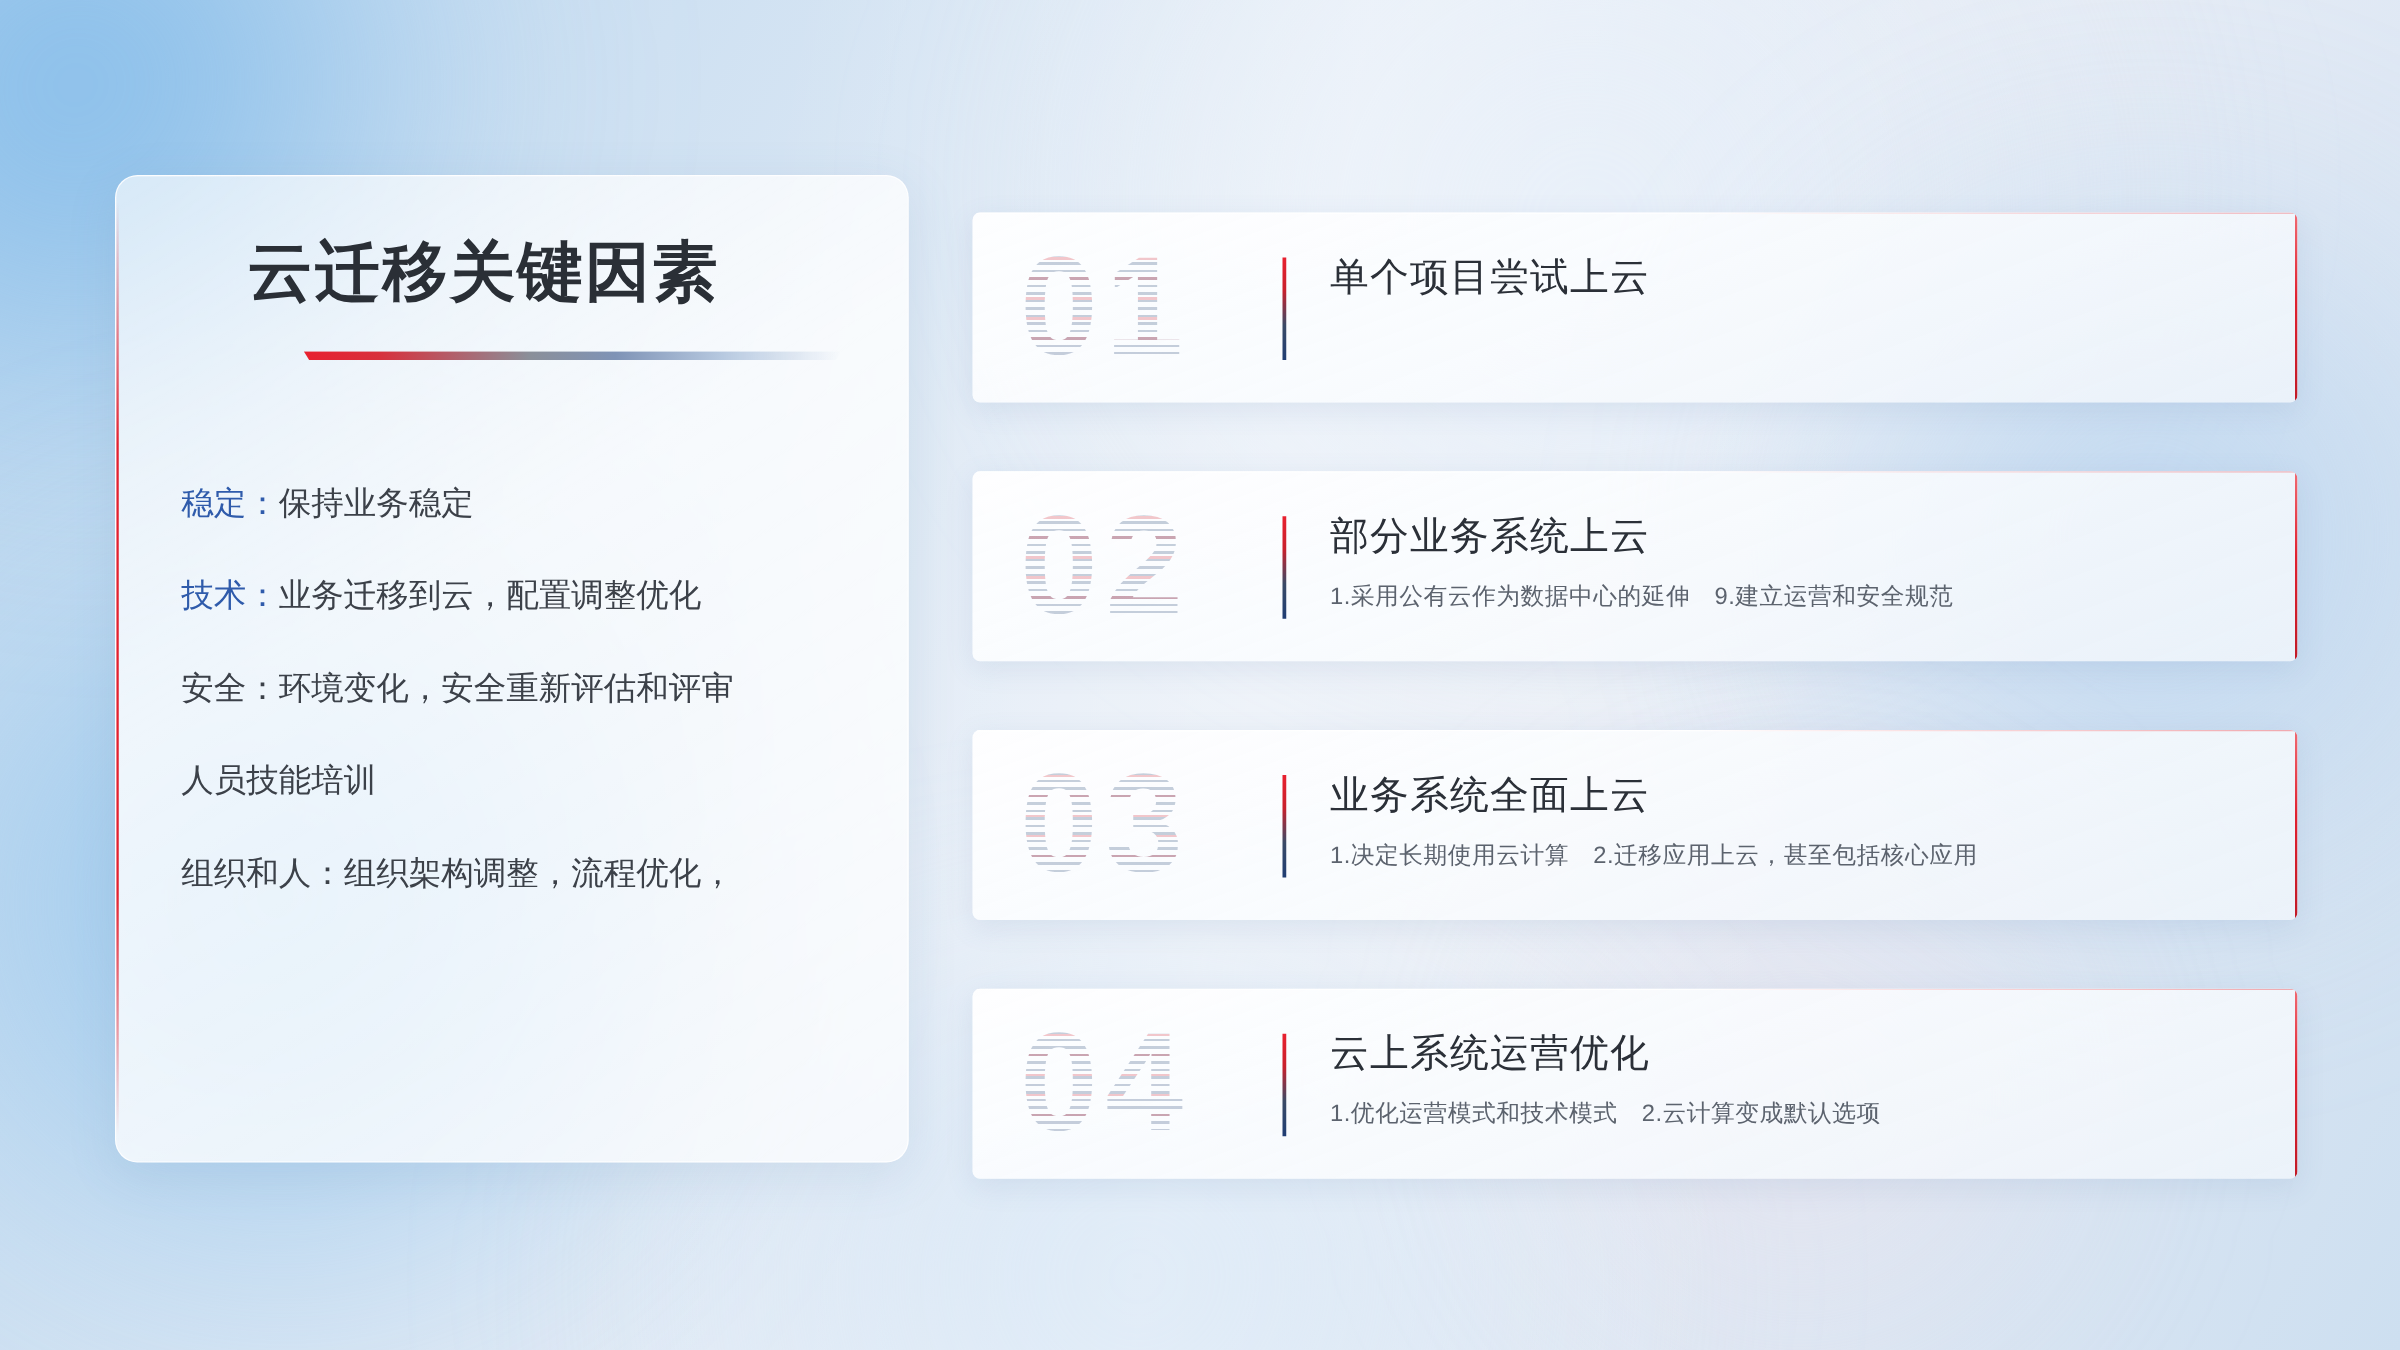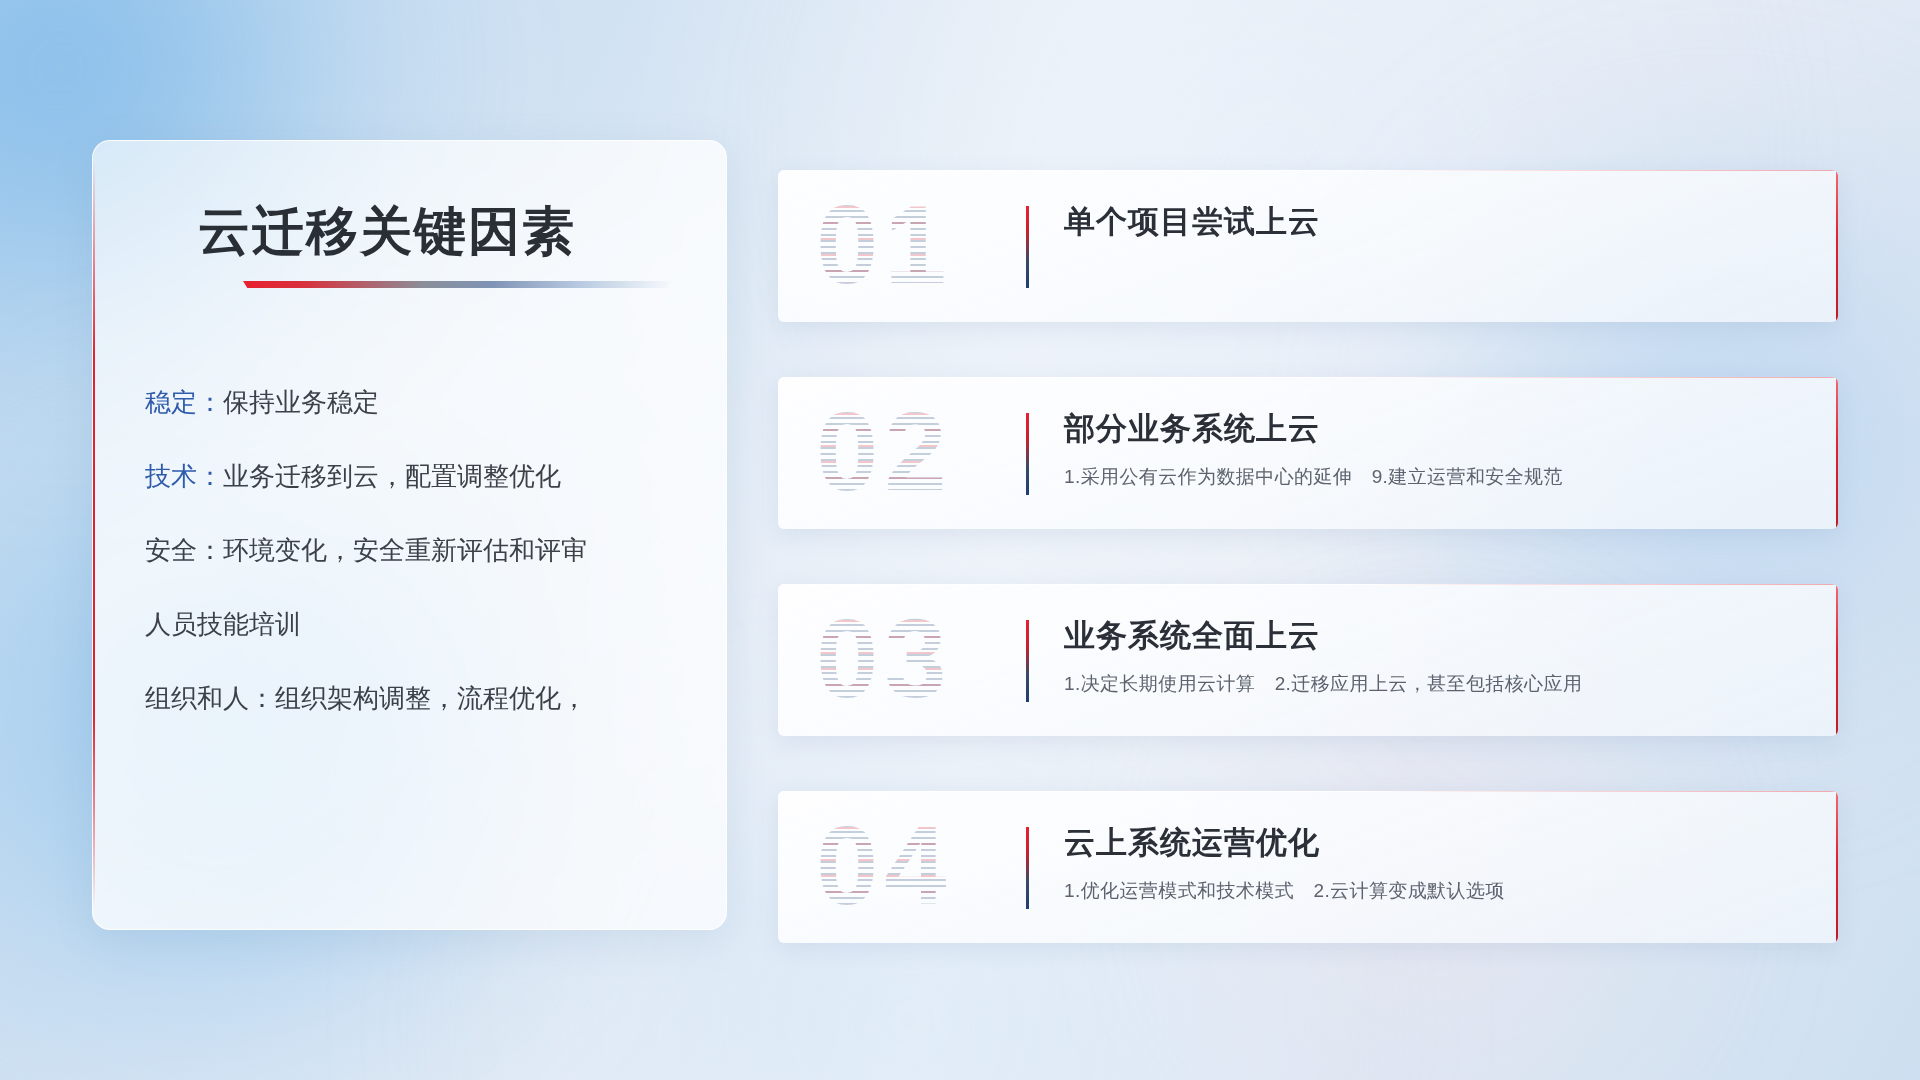--- a/index.html
+++ b/index.html
@@ -47,21 +47,21 @@
     border:1px solid rgba(255,255,255,.85);
     box-shadow:0 10px 40px rgba(80,120,170,.13);
     overflow:hidden;
     backdrop-filter:blur(2px);
   }
   .left-panel::before{
     content:""; position:absolute; left:0; top:20px; bottom:20px; width:2px;
     background:linear-gradient(180deg, rgba(226,28,44,0) 0%, #e3202f 26%, #e3202f 74%, rgba(226,28,44,0) 100%);
   }
   .panel-title {
-    position:absolute; left:105px; top:56px;
+    position:absolute; left:105px; top:42px;
     font-size:52px; font-weight:bold; letter-spacing:2px;
     color:#2a2f36;
   }
   .panel-rule {
     position:absolute; left:150px; top:140px; width:430px; height:7px;
     background:linear-gradient(90deg,#e8202f 0%,#d8303c 14%,#8a8f99 42%,#7f93b6 58%,#b7c9e0 78%,rgba(215,226,240,0) 100%);
     clip-path:polygon(0 0, 100% 0, 99% 100%, 1% 100%);
   }
   .panel-list {
     position:absolute; left:0; right:0; top:224px;
@@ -116,21 +116,21 @@
         rgba(255,255,255,0) 2px, rgba(255,255,255,0) 16px);
     -webkit-background-clip:text; background-clip:text;
     opacity:.8;
   }
   .card-divider {
     position:absolute; left:248px; top:36px; width:3px; height:82px;
     background:linear-gradient(180deg,#e8202f 0%,#c9202c 32%,#3a4a66 66%,#1f3d73 100%);
   }
   .card-body { position:absolute; left:286px; top:34px; right:36px; }
   .card-title {
-    font-size:31px; font-weight:bold; color:#2b3038; letter-spacing:1px;
+    font-size:31px; font-weight:normal; color:#2b3038; letter-spacing:1px;
     line-height:1.15;
   }
   .card-sub {
     margin-top:17px;
     font-size:19px; color:#5c636e; letter-spacing:.4px;
   }
 </style>
 </head>
 <body>
 

